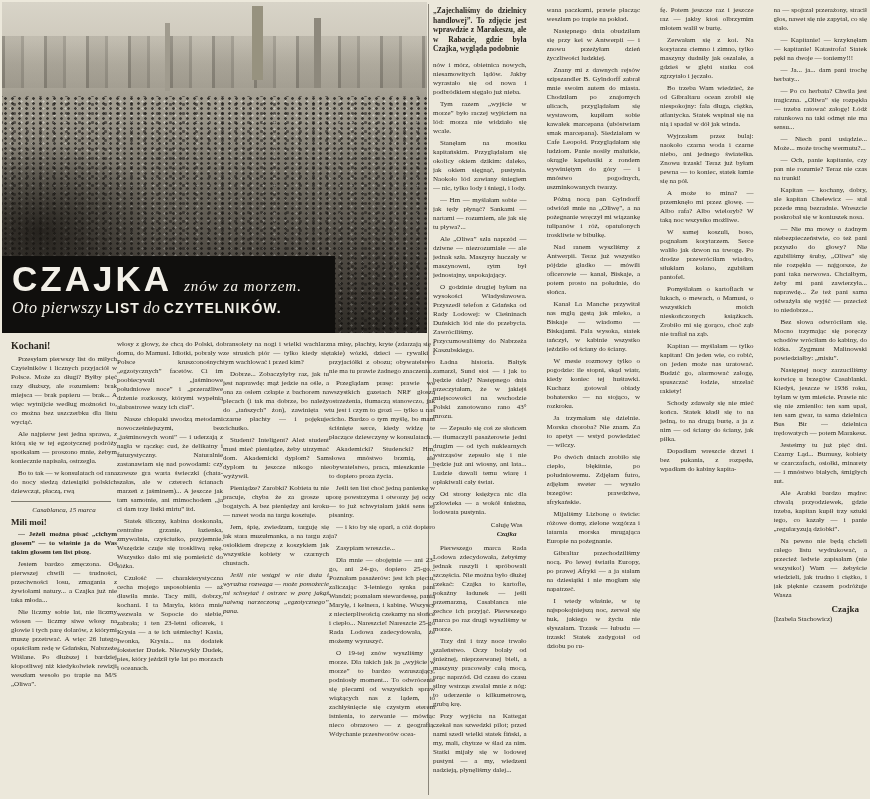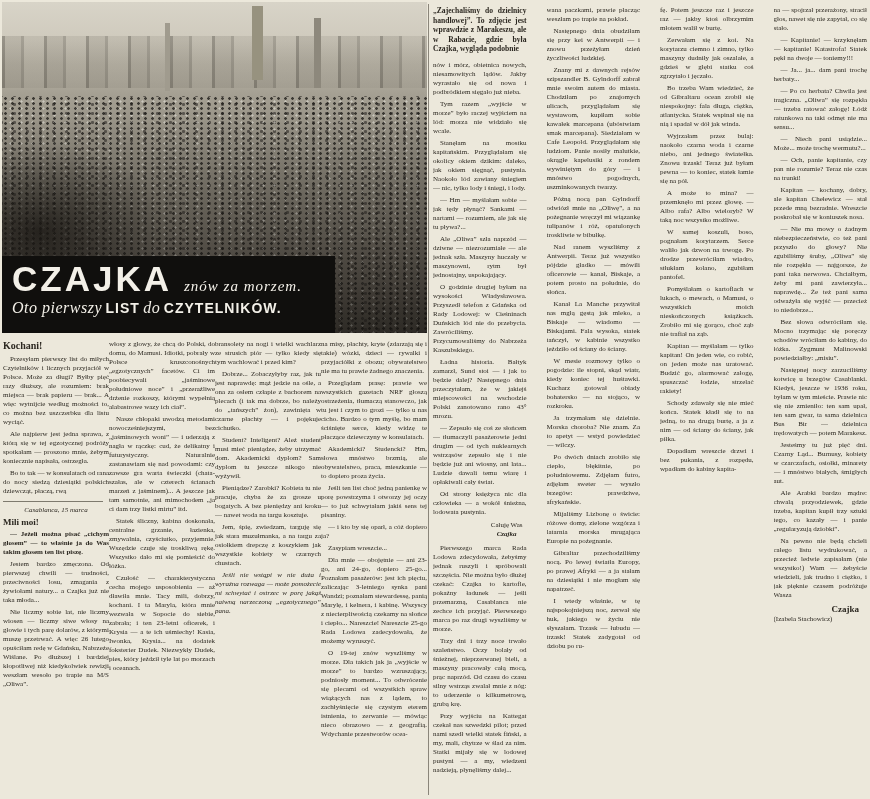--- a/index.html
+++ b/index.html
@@ -26,21 +26,21 @@
   
   .banner{position:absolute;left:0;bottom:0;width:333px;height:77px;background:#100f0d;color:#f3f0e8;padding:5px 10px 0 10px;box-sizing:border-box;}
   .banner-row1{display:flex;align-items:baseline;gap:12px;}
   .banner-title{font-family:"Liberation Sans",sans-serif;font-weight:bold;font-size:35px;letter-spacing:3px;line-height:1;}
   .banner-sub{font-style:italic;font-size:15px;letter-spacing:1px;}
   .banner-row2{margin-top:3px;font-size:12px;letter-spacing:.5px;}
   .k-it{font-style:italic;font-size:16px;text-align:center;}
   .k-b{font-family:"Liberation Sans",sans-serif;font-weight:bold;font-size:14px;letter-spacing:1px;}
 
   
-  .left-cols{position:absolute;left:3px;top:340px;width:424px;height:456px;display:flex;gap:0;}
+  .left-cols{position:absolute;left:11px;top:340px;width:424px;height:456px;display:flex;gap:0;}
   .right-cols{position:absolute;left:433px;top:6px;width:434px;height:789px;display:flex;gap:20px;}
   .col{flex:1 1 0;overflow:hidden;min-width:0;}
   .col p{font-size:7px;line-height:9px;text-align:justify;margin:0 0 3px 0;text-indent:7px;}
   .col p.cont{text-indent:0;}
   .greeting{font-size:10px;font-weight:bold;margin:0 0 4px 0;}
   .rule{border-top:1px solid #7e7a6e;margin:5px 6px 4px 0;}
   .dateline{font-style:italic;text-align:center !important;text-indent:0 !important;}
   .salut{font-weight:bold;font-size:9px !important;text-indent:0 !important;margin:2px 0 3px 0 !important;}
   .leadp{font-weight:bold;}
   .notep{font-style:italic;}

